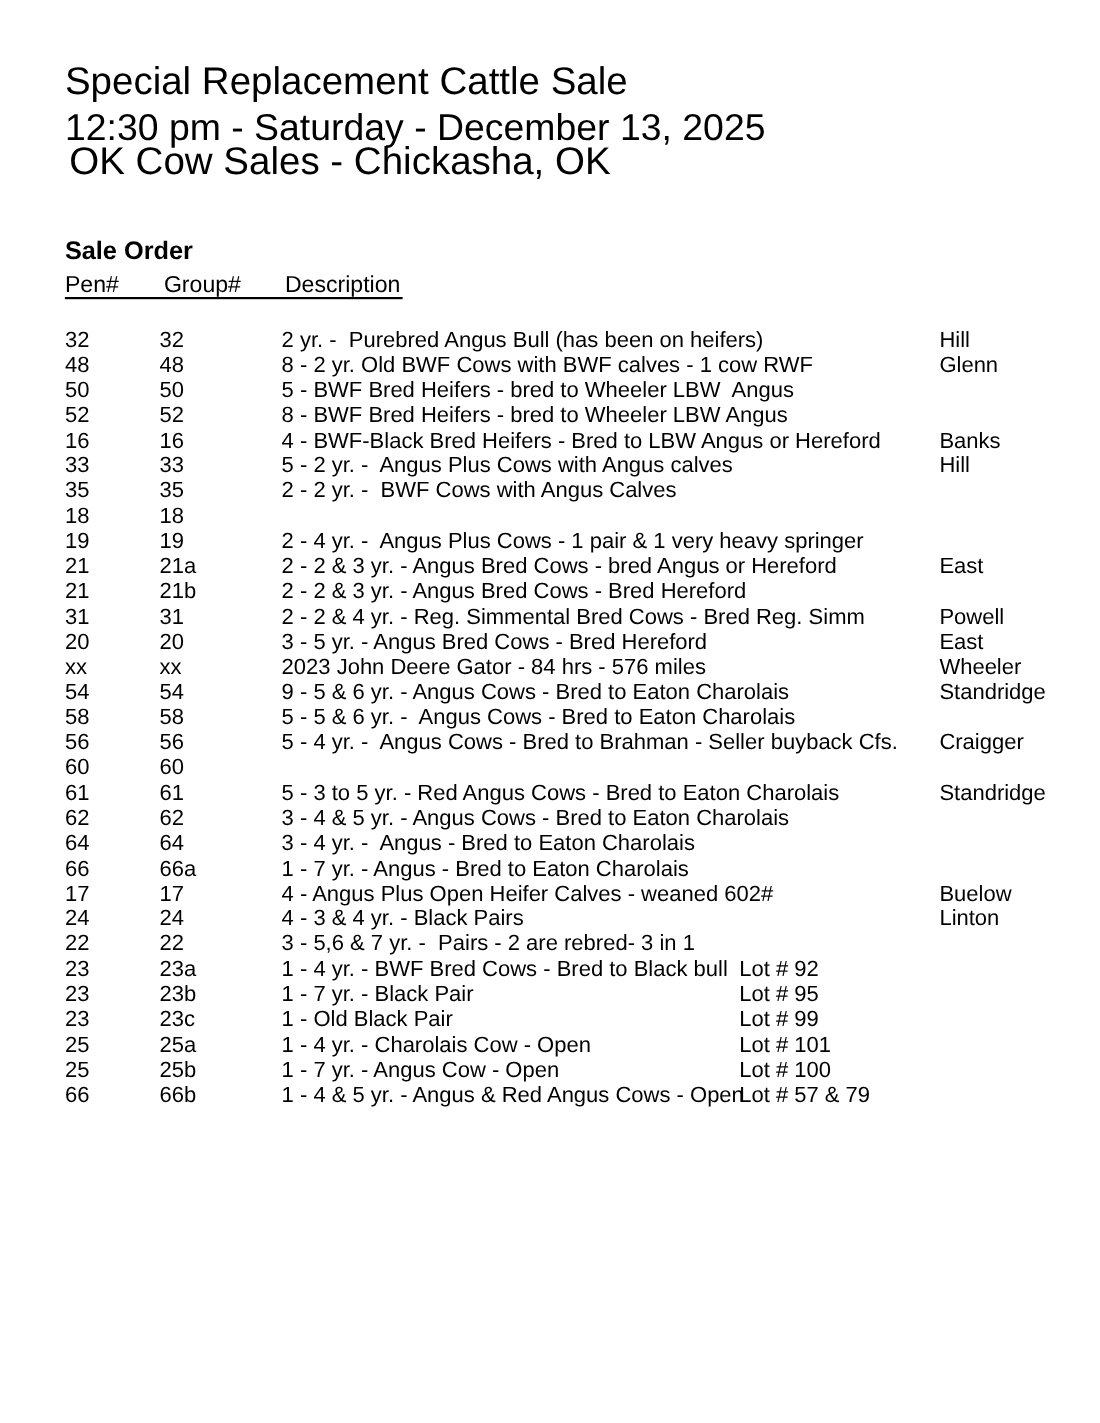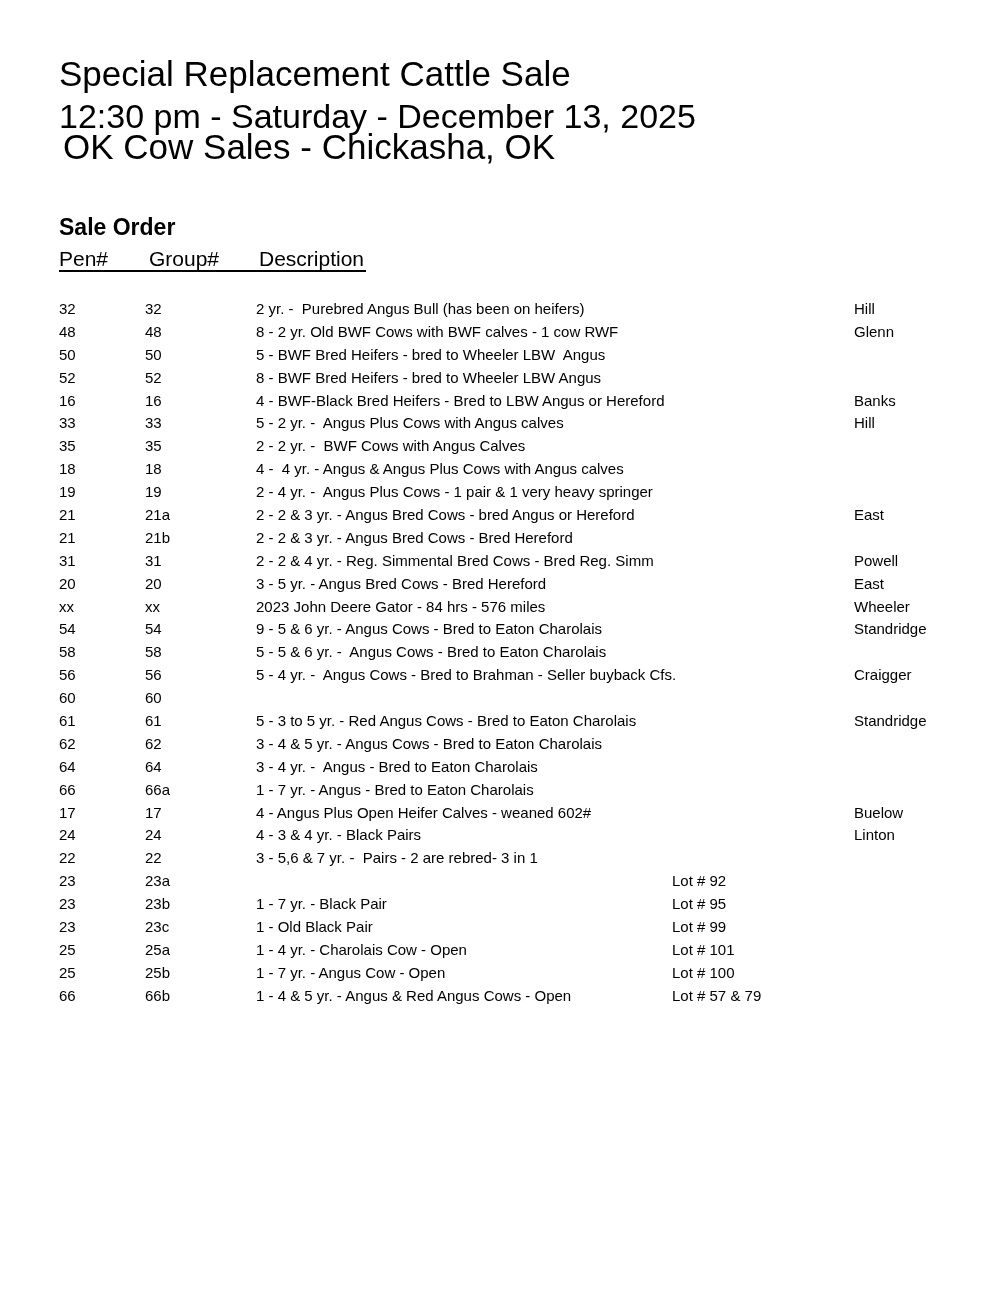--- a/index.html
+++ b/index.html
@@ -72,21 +72,21 @@
   }
   .rows {
     position: absolute;
     left: 0;
     top: 298px;
     width: 100%;
   }
   .row {
     position: relative;
     height: 22.9px;
-    font-size: 15px;
+    font-size: 20px;
     line-height: 22.9px;
   }
   .cell {
     position: absolute;
     white-space: pre; 
   }
   .cell.pen         { left: 59px; }
   .cell.group       { left: 145px; }
   .cell.description { left: 236px; margin-left: 20px; }
   .cell.lot         { left: 672px; }
@@ -155,21 +155,20 @@
       <div class="row">
         <span class="cell pen">35</span>
         <span class="cell group">35</span>
         <span class="cell description">2 - 2 yr. -  BWF Cows with Angus Calves</span>
         <span class="cell lot"></span>
         <span class="cell consignor"></span>
       </div>
       <div class="row">
         <span class="cell pen">18</span>
         <span class="cell group">18</span>
-        <span class="cell description">4 -  4 yr. - Angus &amp; Angus Plus Cows with Angus calves</span>
         <span class="cell lot"></span>
         <span class="cell consignor"></span>
       </div>
       <div class="row">
         <span class="cell pen">19</span>
         <span class="cell group">19</span>
         <span class="cell description">2 - 4 yr. -  Angus Plus Cows - 1 pair &amp; 1 very heavy springer</span>
         <span class="cell lot"></span>
         <span class="cell consignor"></span>
       </div>
@@ -280,20 +279,21 @@
       <div class="row">
         <span class="cell pen">22</span>
         <span class="cell group">22</span>
         <span class="cell description">3 - 5,6 &amp; 7 yr. -  Pairs - 2 are rebred- 3 in 1</span>
         <span class="cell lot"></span>
         <span class="cell consignor"></span>
       </div>
       <div class="row">
         <span class="cell pen">23</span>
         <span class="cell group">23a</span>
+        <span class="cell description">1 - 4 yr. - BWF Bred Cows - Bred to Black bull</span>
         <span class="cell lot">Lot # 92</span>
         <span class="cell consignor"></span>
       </div>
       <div class="row">
         <span class="cell pen">23</span>
         <span class="cell group">23b</span>
         <span class="cell description">1 - 7 yr. - Black Pair</span>
         <span class="cell lot">Lot # 95</span>
         <span class="cell consignor"></span>
       </div>

